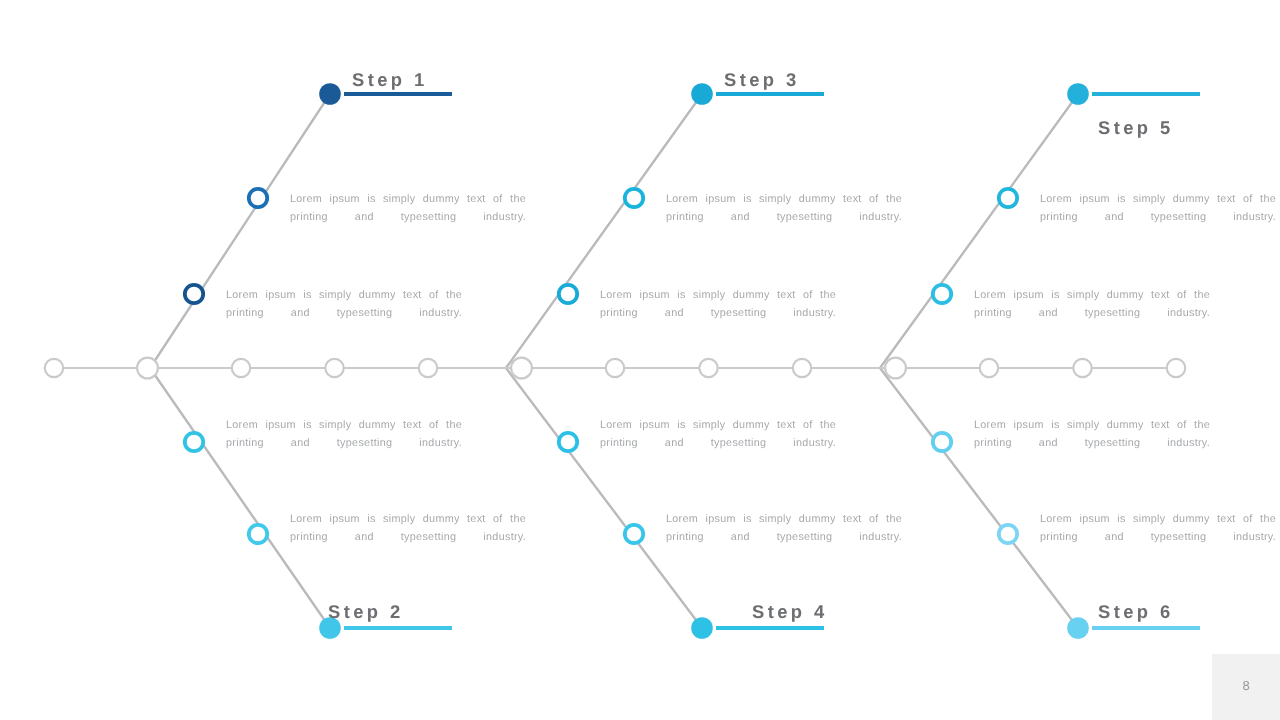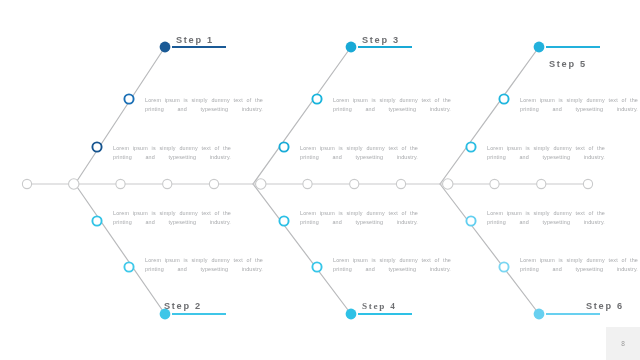--- a/index.html
+++ b/index.html
@@ -130,23 +130,23 @@
         <circle cx="351" cy="314" r="5.4" fill="#2ec1e6"></circle>
         <circle cx="539" cy="47" r="5.4" fill="#23b1dc"></circle>
         <circle cx="539" cy="314" r="5.4" fill="#68d0f0"></circle>
       </g>
   </svg>
 
   <div id="labels-layer">
       <div class="step-label" style="left: 176px; top: 35px;">Step 1</div>
       <div class="step-label" style="left: 164px; top: 301px;">Step 2</div>
       <div class="step-label" style="left: 362px; top: 35px; text-align: right;">Step 3</div>
-      <div class="step-label" style="left: 362px; top: 301px; font-family: Liberation Serif, serif;">Step 4</div>
+      <div class="step-label" style="left: 376px; top: 301px;">Step 4</div>
       <div class="step-label" style="left: 549px; top: 35px; margin-top: 24px;">Step 5</div>
-      <div class="step-label" style="left: 549px; top: 301px; margin-left: 37px;">Step 6</div>
+      <div class="step-label" style="left: 549px; top: 301px;">Step 6</div>
     </div>
   <div id="text-layer">
       <div class="desc" style="left: 145px; top: 96px;">Lorem ipsum is simply dummy text of the printing and typesetting industry.</div>
       <div class="desc" style="left: 113px; top: 144px;">Lorem ipsum is simply dummy text of the printing and typesetting industry.</div>
       <div class="desc" style="left: 113px; top: 209px;">Lorem ipsum is simply dummy text of the printing and typesetting industry.</div>
       <div class="desc" style="left: 145px; top: 256px;">Lorem ipsum is simply dummy text of the printing and typesetting industry.</div>
       <div class="desc" style="left: 333px; top: 96px;">Lorem ipsum is simply dummy text of the printing and typesetting industry.</div>
       <div class="desc" style="left: 300px; top: 144px;">Lorem ipsum is simply dummy text of the printing and typesetting industry.</div>
       <div class="desc" style="left: 300px; top: 209px;">Lorem ipsum is simply dummy text of the printing and typesetting industry.</div>
       <div class="desc" style="left: 333px; top: 256px;">Lorem ipsum is simply dummy text of the printing and typesetting industry.</div>

